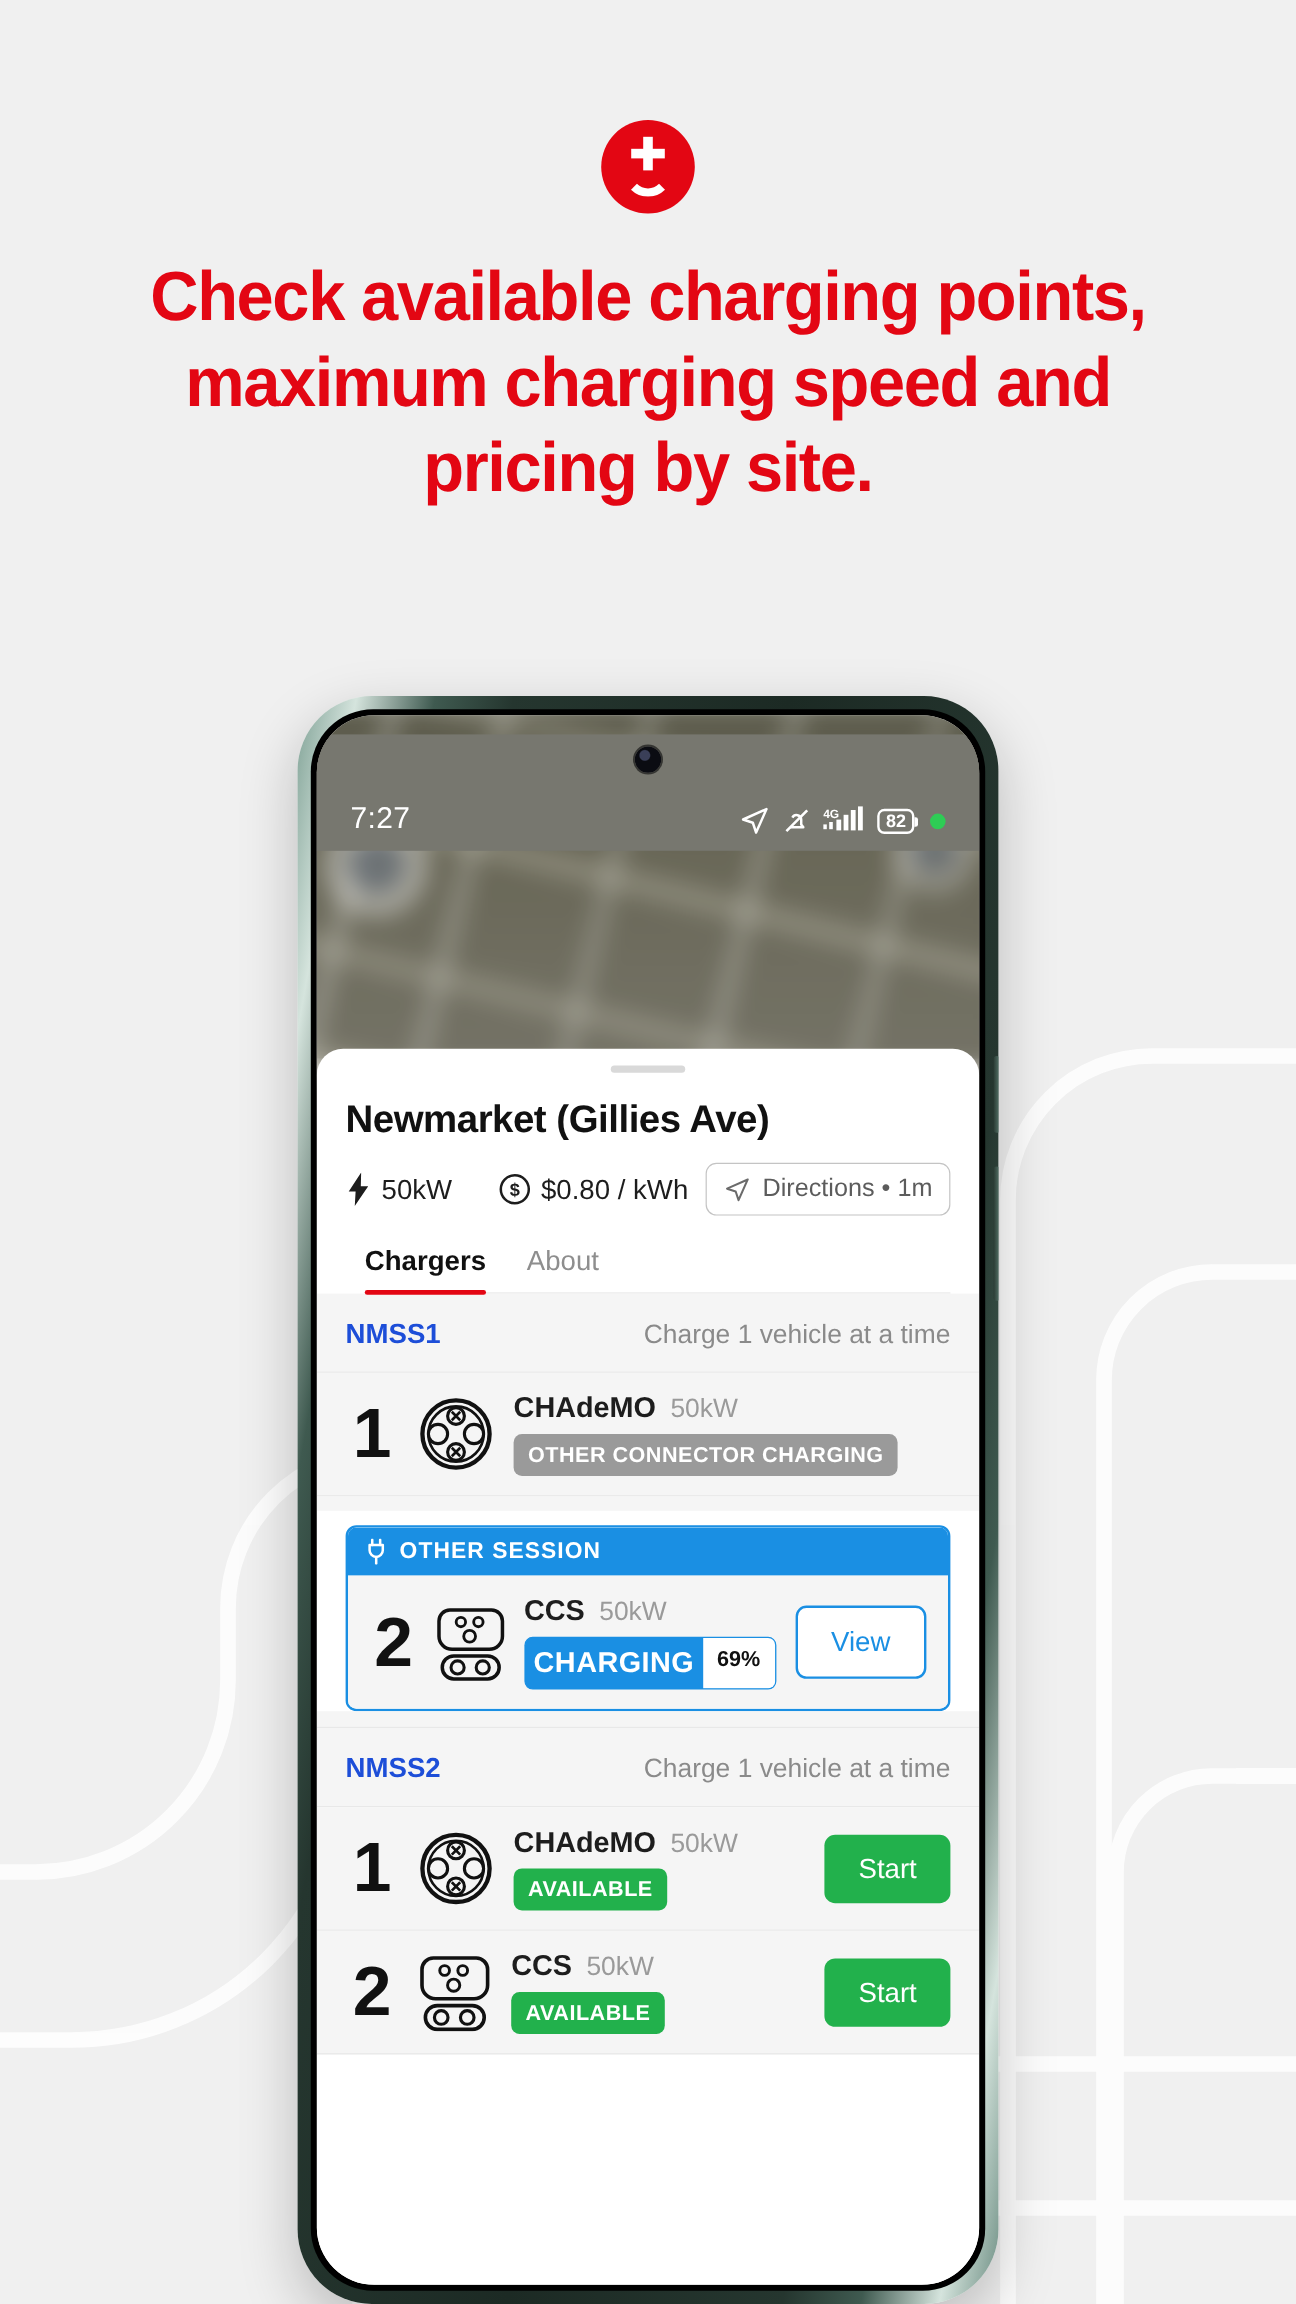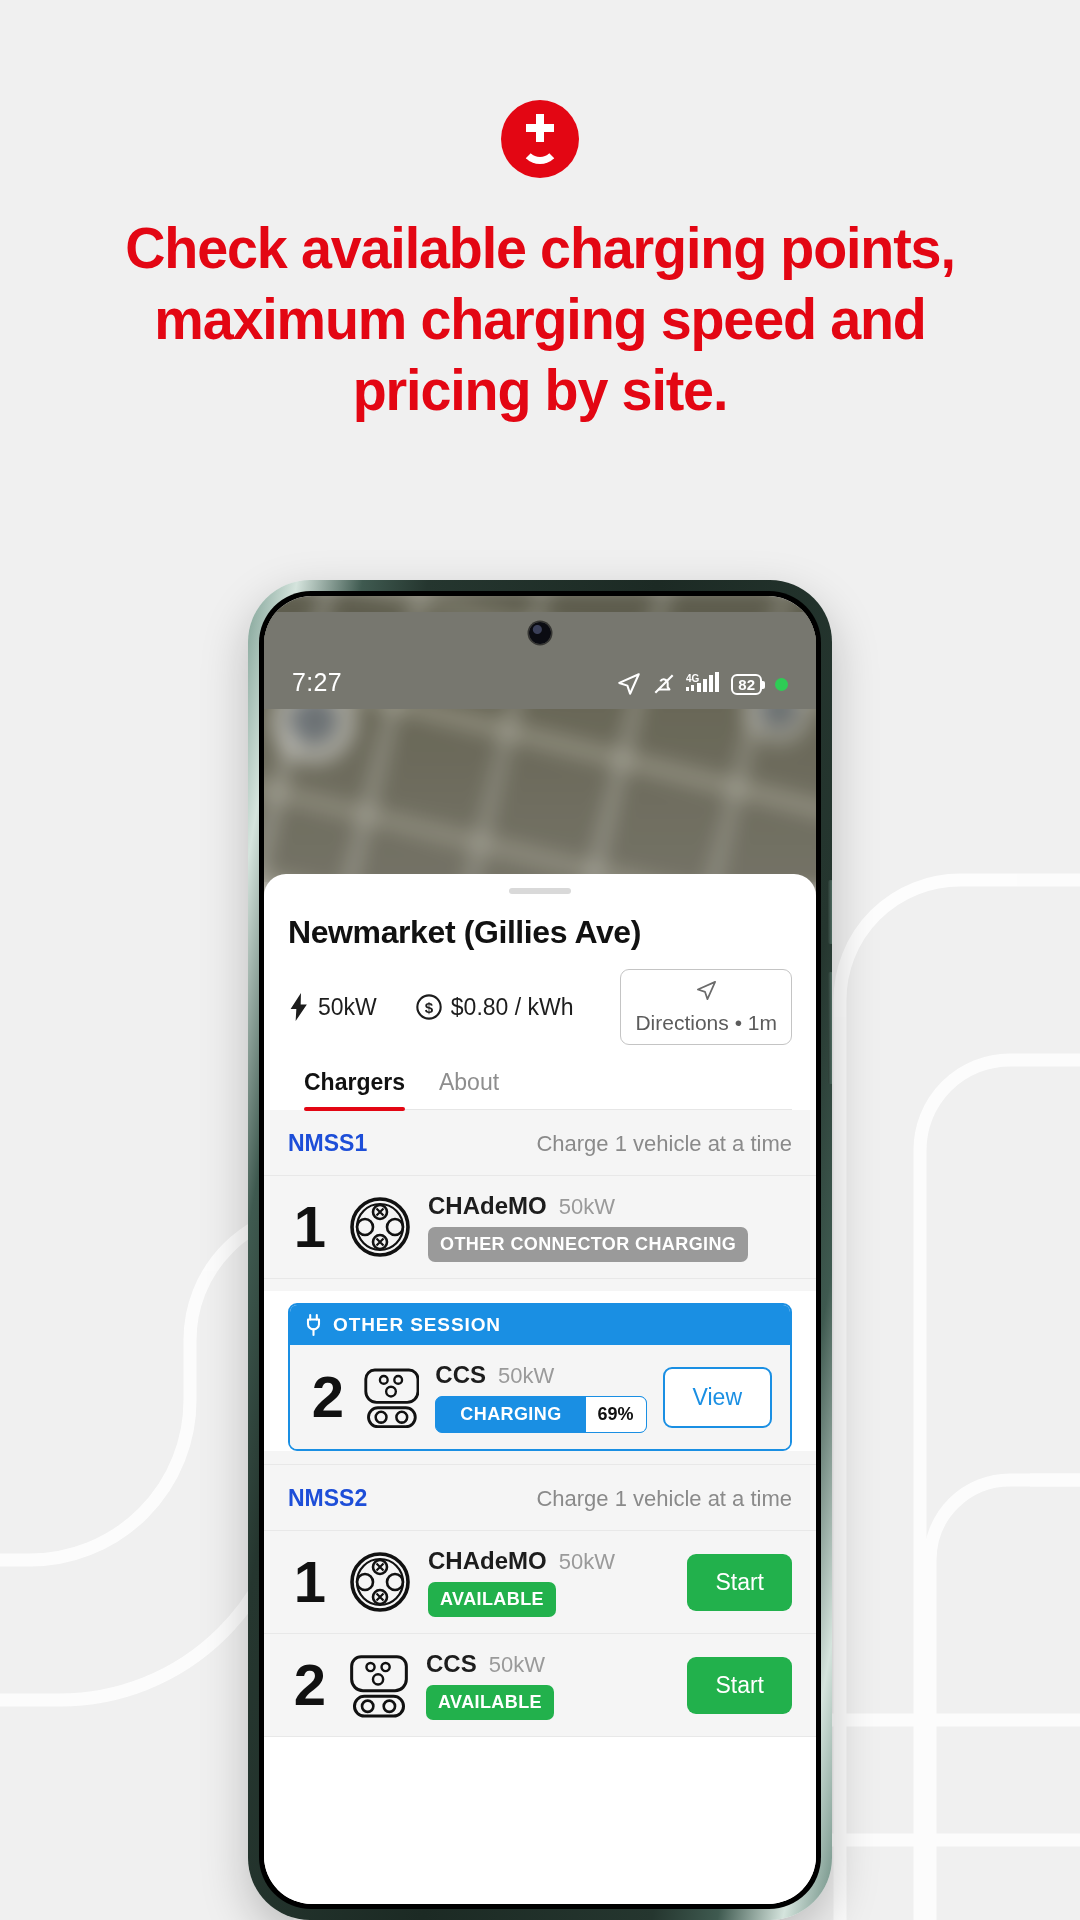--- a/index.html
+++ b/index.html
@@ -267,21 +267,20 @@
     margin-left: auto;
     border: 1.6px solid #c4c4c4;
     border-radius: 9px;
     padding: 9px 14px;
     display: flex;
     align-items: center;
     gap: 9px;
     font-size: 21px;
     color: #5c5c5c;
     background: #ffffff;
-    flex-direction: column;
   }
 
   
   #tabs {
     display: flex;
     align-items: flex-end;
     gap: 34px;
     margin: 24px 24px 0 40px;
     border-bottom: 1.4px solid #e6e6e6;
   }
@@ -354,22 +353,22 @@
 
   .badge-charging {
     display: inline-flex;
     align-self: flex-start;
     border-radius: 7px;
     overflow: hidden;
     border: 1.5px solid #1a8fe3;
     background: #1a8fe3;
   }
   .badge-charging .bc-label {
-    padding: 7px 24px;
-    font-size: 18px;
+    padding: 7px 7px;
+    font-size: 24px;
     font-weight: bold;
     color: #ffffff;
     letter-spacing: 0.4px;
   }
   .badge-charging .bc-pct {
     padding: 7px 12px;
     font-size: 18px;
     font-weight: bold;
     color: #111111;
     background: #ffffff;

